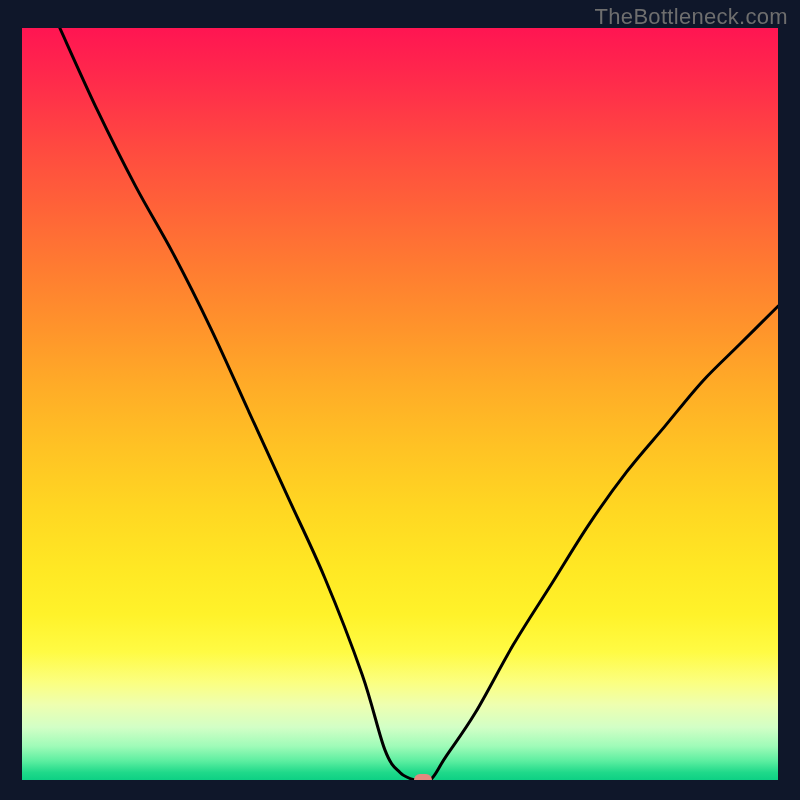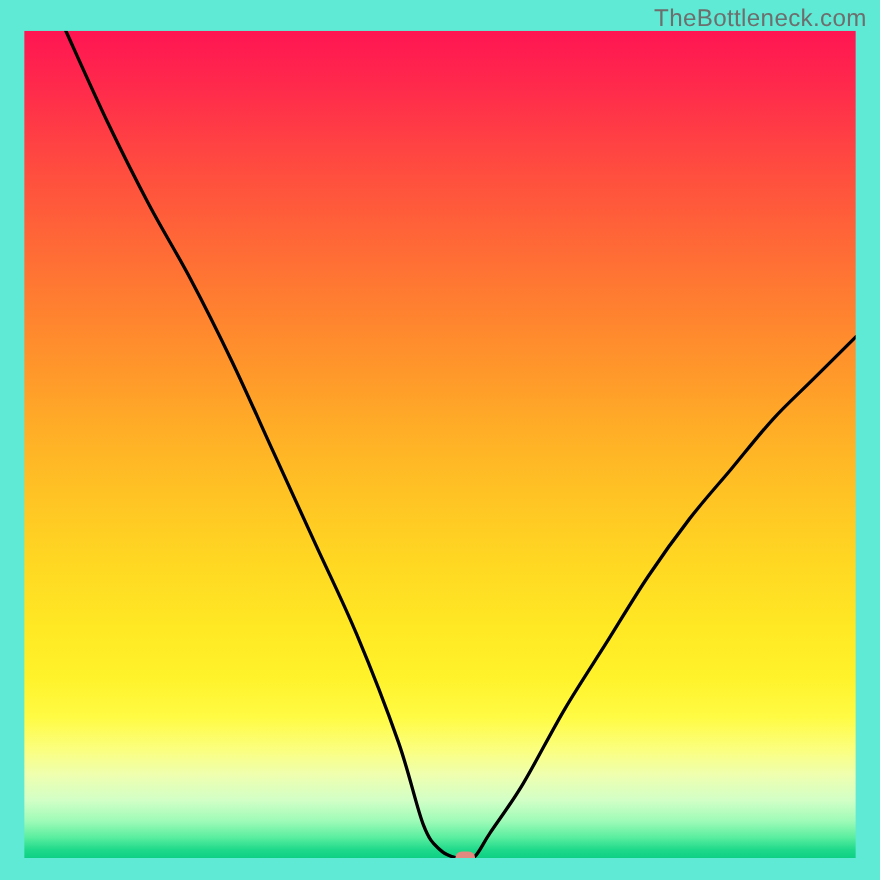--- a/index.html
+++ b/index.html
@@ -8,21 +8,21 @@
     width: 800px;
     height: 800px;
     background: #000;
     overflow: hidden;
     font-family: Arial, Helvetica, sans-serif;
   }
   .frame {
     position: relative;
     width: 800px;
     height: 800px;
-    background: #5eead4;
+    background: #0f172a;
   }
   .watermark {
     position: absolute;
     top: 4px;
     right: 12px;
     color: #6e6e6e;
     font-size: 22px;
     font-weight: 500;
     letter-spacing: 0.3px;
     z-index: 10;

